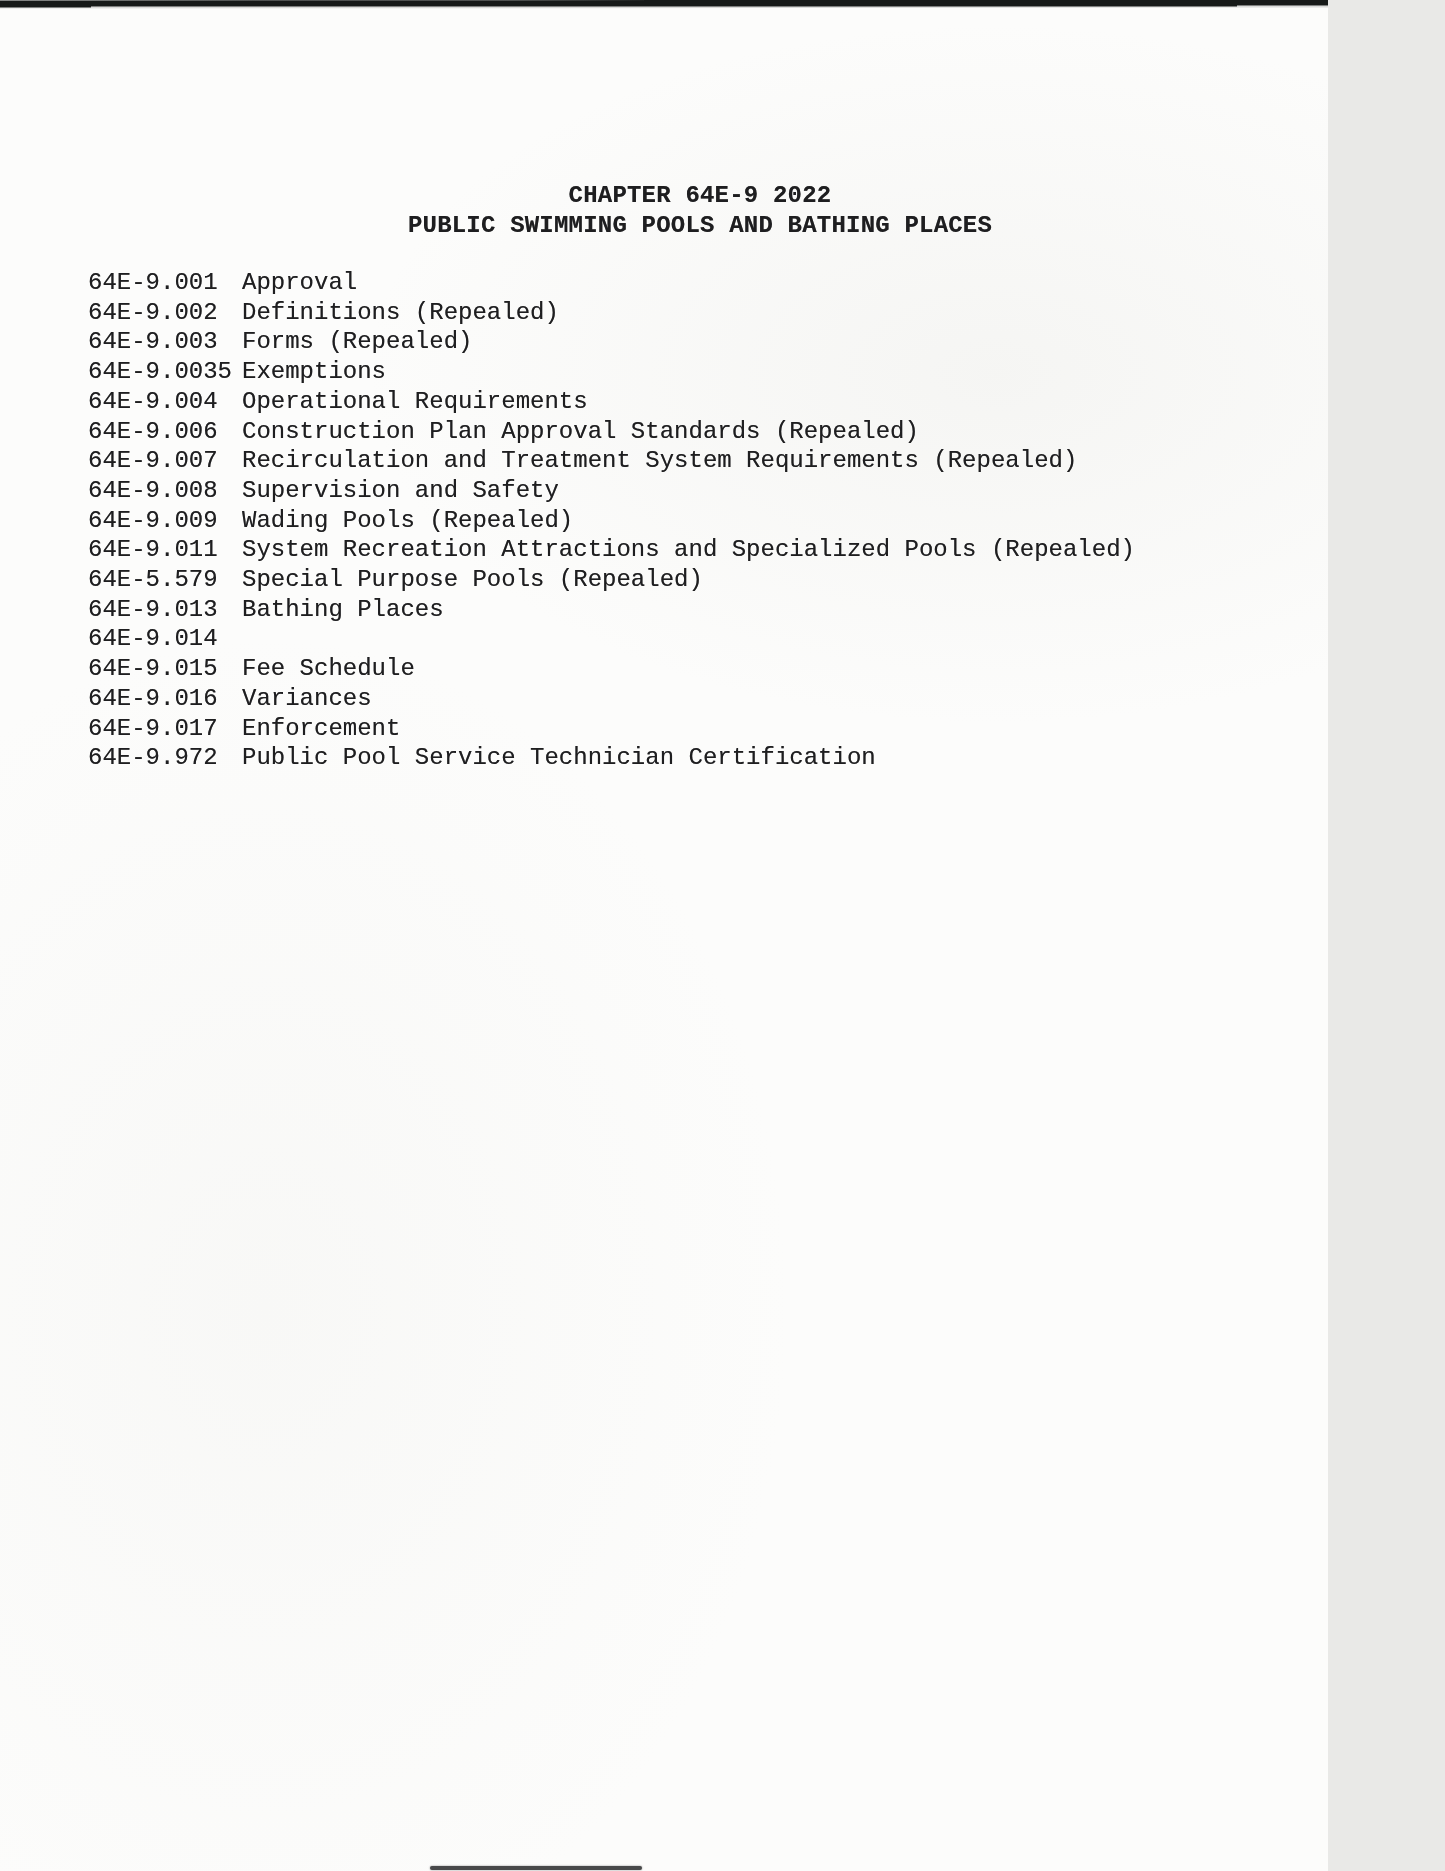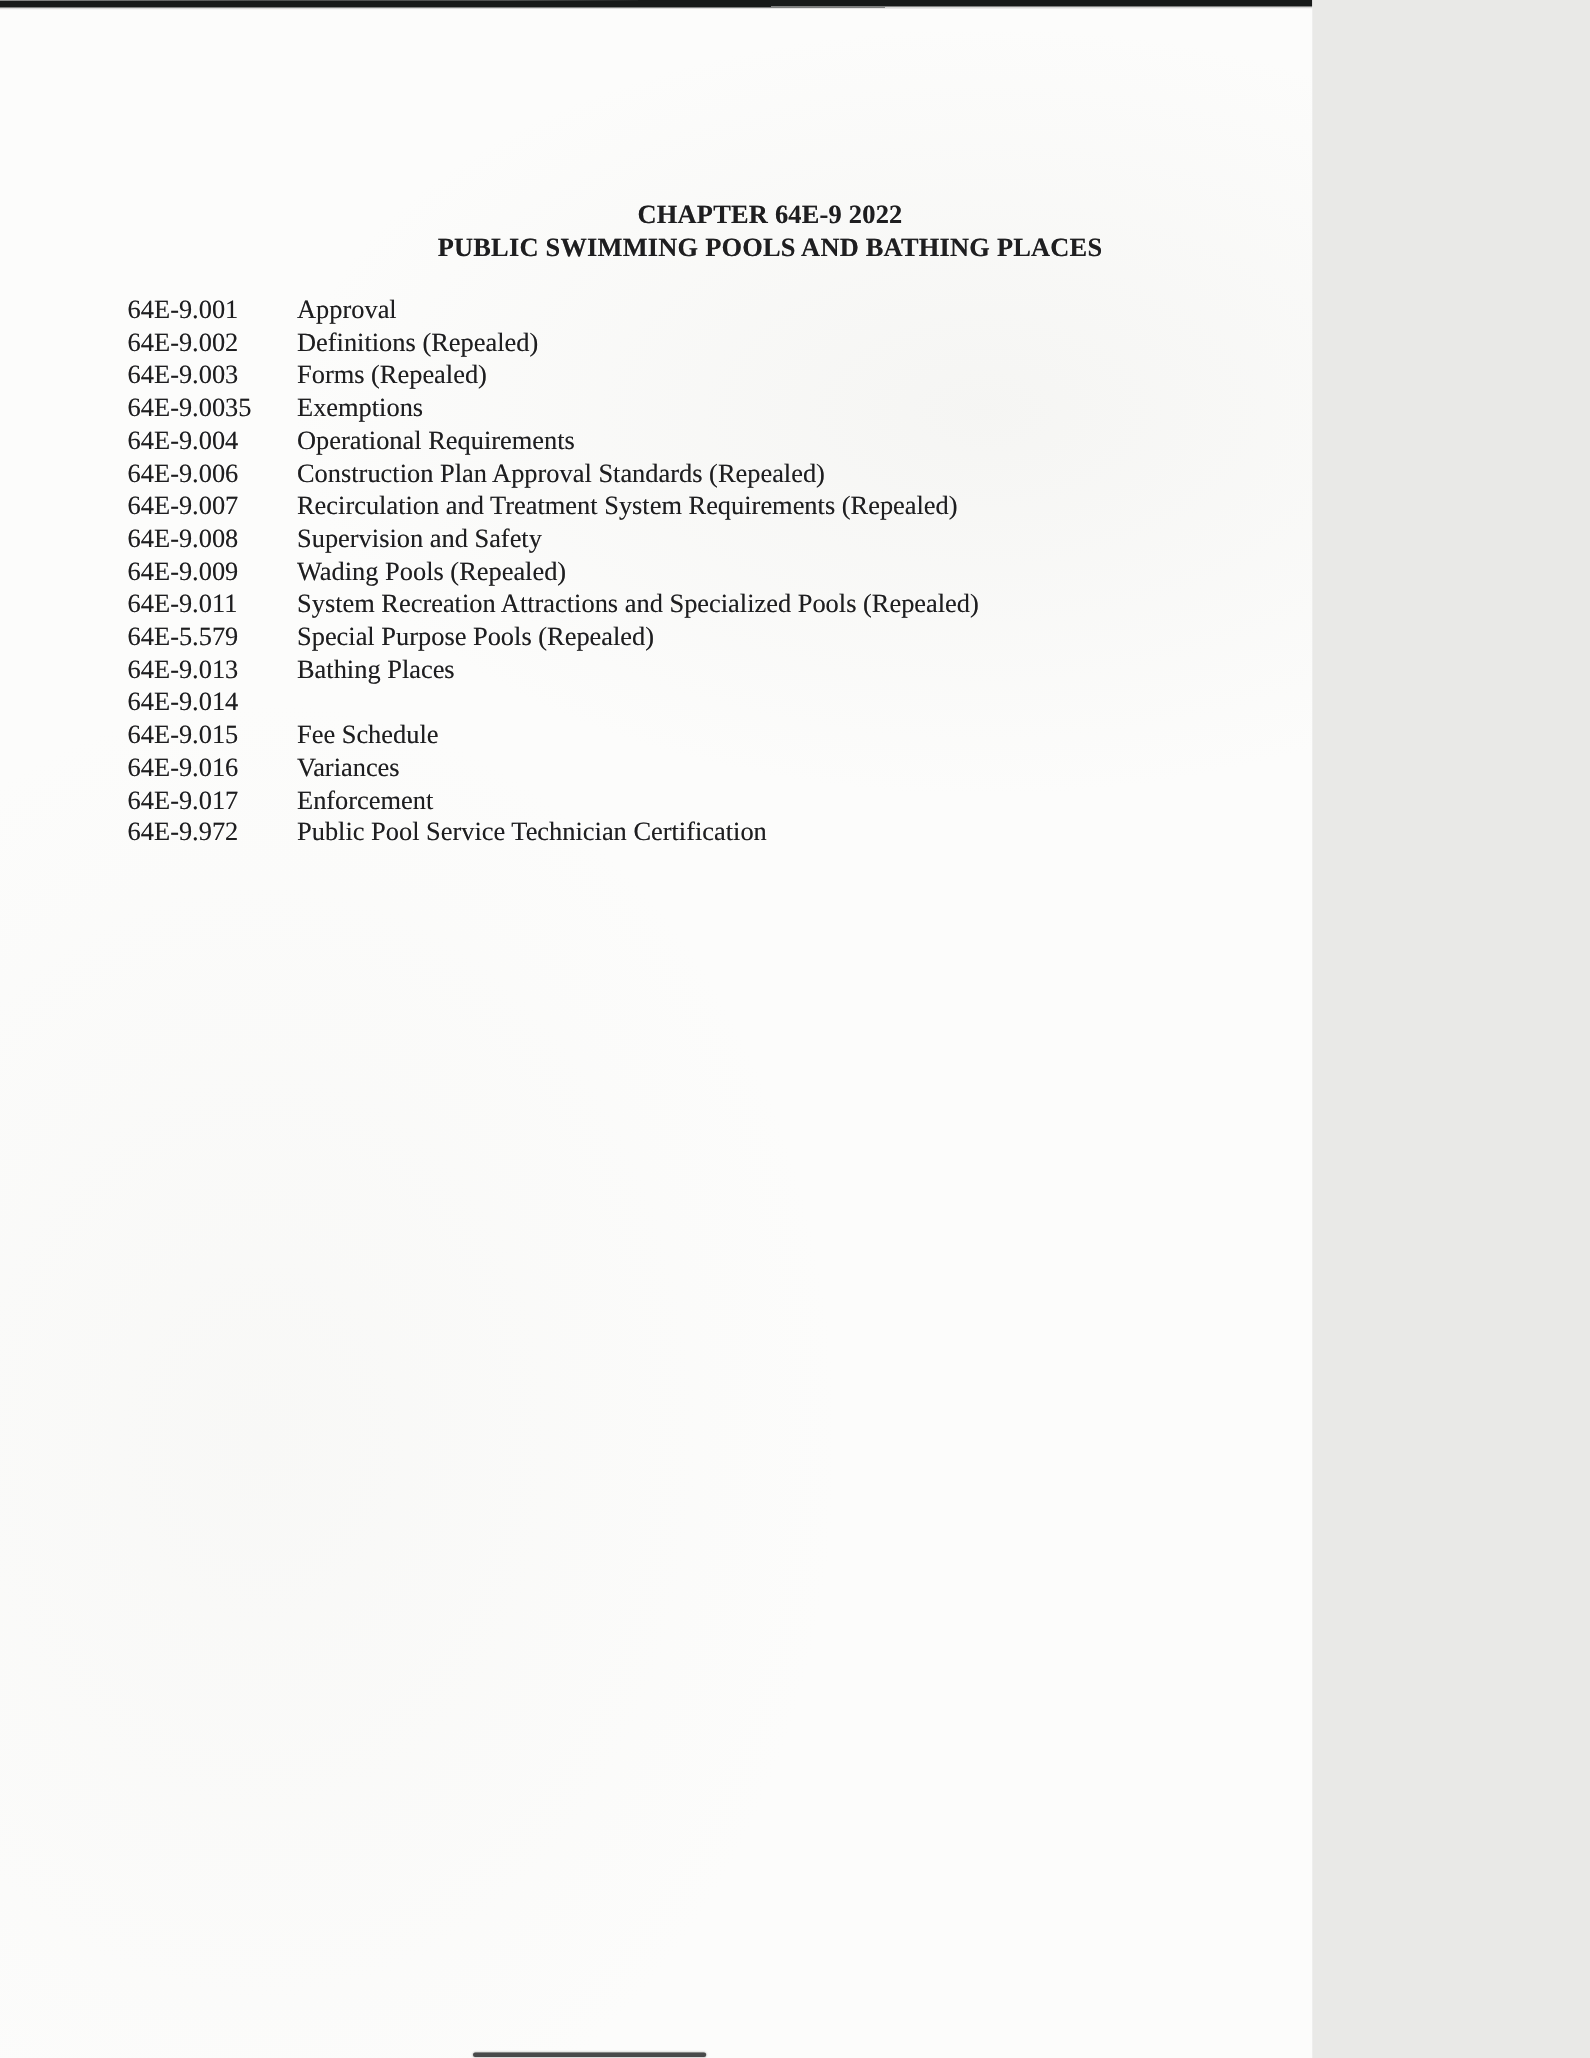--- a/index.html
+++ b/index.html
@@ -8,26 +8,27 @@
     --band:#171a19;
   }
   html,body{margin:0;padding:0;}
   body{
     width:1445px;height:1871px;
     background:#e9e9e7;
     font-family:"Liberation Serif","DejaVu Serif",serif;
   }
   .page{
     position:relative;
-    width:1193px;height:1871px;
+    width:1328px;height:1871px;
     background:
       radial-gradient(ellipse 900px 500px at 75% 20%, rgba(225,225,220,0.25), rgba(0,0,0,0) 70%),
       radial-gradient(ellipse 700px 900px at 20% 70%, rgba(232,232,228,0.2), rgba(0,0,0,0) 75%),
       var(--paper);
     overflow:hidden;
+    font-family:Liberation Mono, monospace;
   }
   
   .scan-band-top{
     position:absolute;top:0;left:0;width:100%;height:8px;
     background:linear-gradient(to bottom, var(--band) 0 6px, rgba(23,26,25,0.55) 6px 7px, rgba(23,26,25,0.15) 7px 8px);
     transform:skewY(-0.05deg);
   }
   
   .scan-dash-bottom{
     position:absolute;left:430px;bottom:1px;width:212px;height:4px;
@@ -53,21 +54,20 @@
     top:268px;left:88px;
     color:var(--ink);
     font-size:24px;
     line-height:29.7px;
     text-shadow:0 0 0.5px rgba(20,20,20,0.5);
   }
   .toc-row{display:flex;}
   .toc-num{
     flex:0 0 154px;            
     white-space:nowrap;
-    margin-left:28px;
   }
   .toc-label{white-space:nowrap;}
 </style>
 </head>
 <body>
 
 <div class="page">
   <div class="scan-band-top"></div>
 
   <header class="title">

